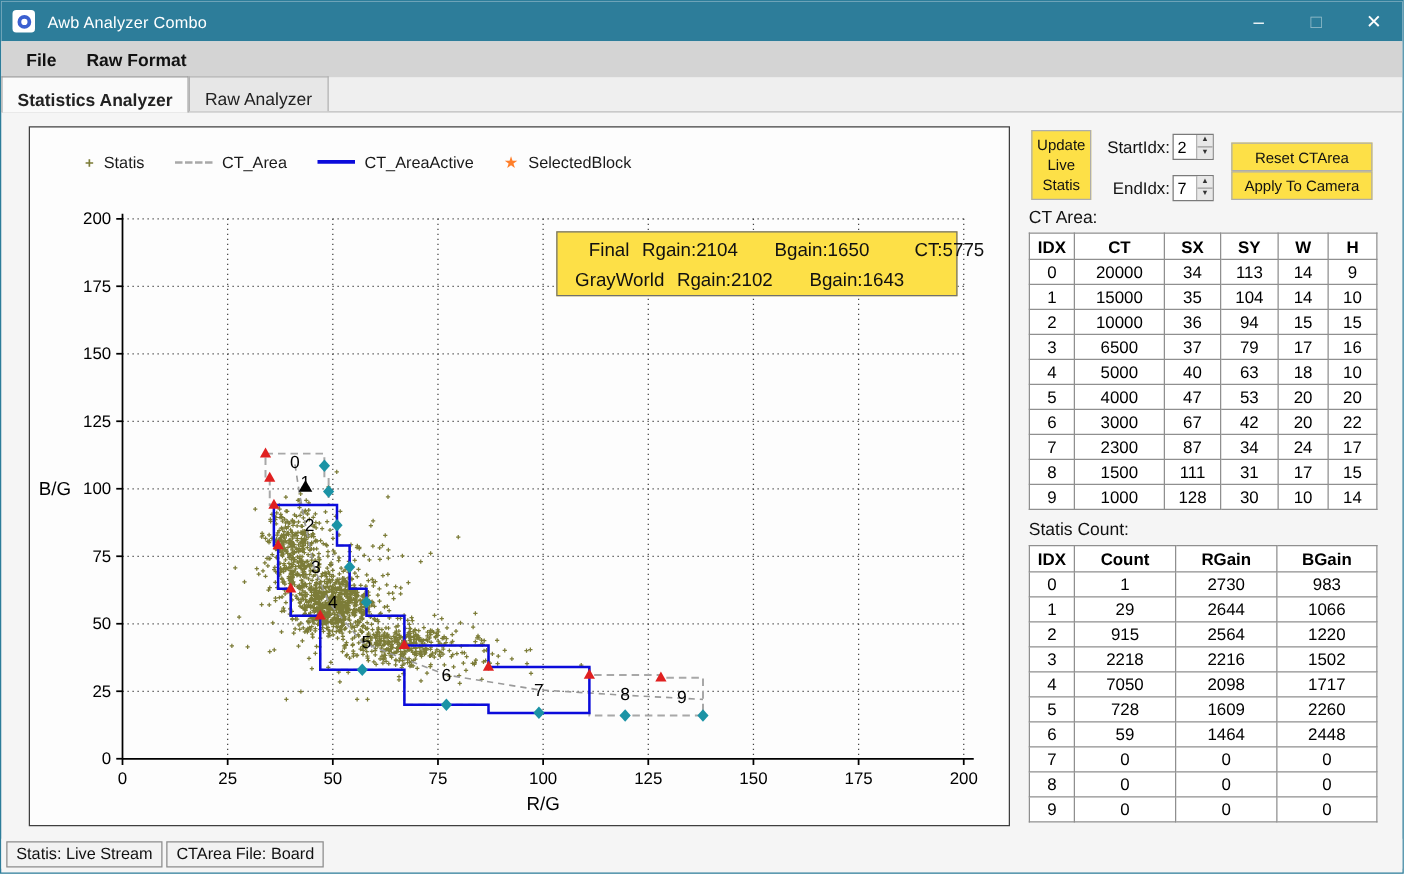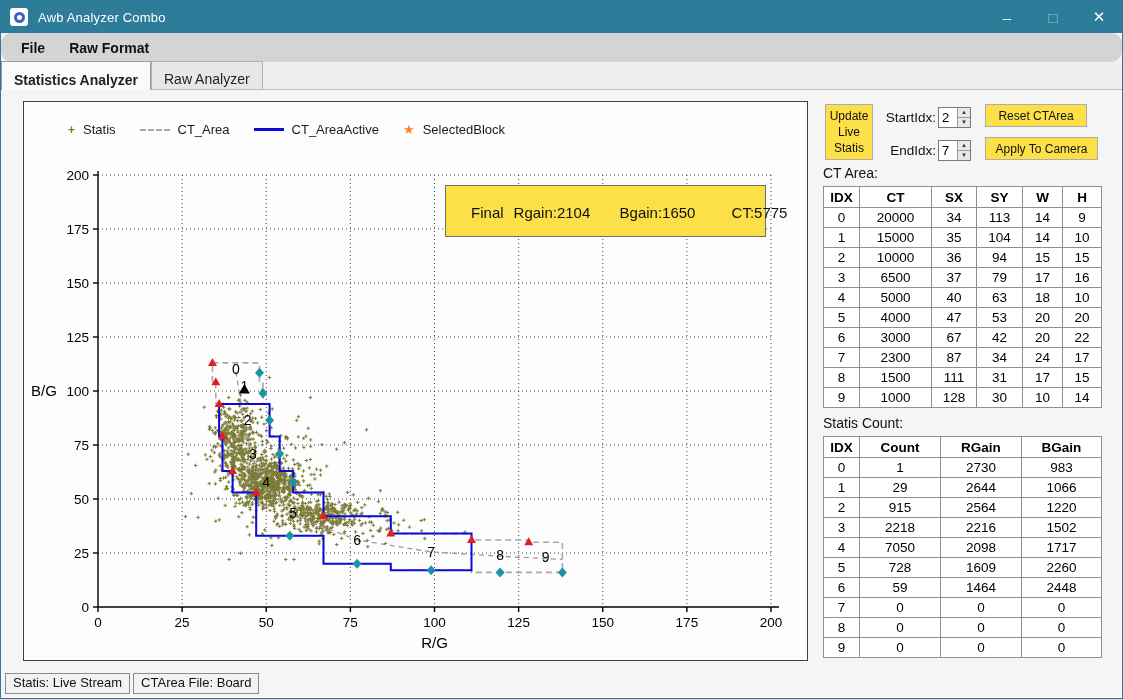--- a/index.html
+++ b/index.html
@@ -12,21 +12,21 @@
   .app-icon { width:18px; height:18px; background:#fff; border-radius:3px; margin:0 10px 0 9px;
               display:flex; align-items:center; justify-content:center; }
   .app-icon .swirl { width:11px; height:11px; border-radius:50%; border:3px solid #3b5fd0; }
   .title-text { font-size:13px; letter-spacing:.2px; }
   .win-btns { margin-left:auto; display:flex; height:100%; }
   .win-btn { width:46px; height:100%; display:flex; align-items:center; justify-content:center;
              font-size:15px; color:#fff; }
   .win-btn.max { color:#9cc2ce; }
 
   
-  .menubar { height:29px; background:#d4d4d4; display:flex; align-items:center; padding-left:8px;border-radius:11px; }
+  .menubar { height:29px; background:#d4d4d4; display:flex; align-items:center; padding-left:8px; }
   .menu-item { font-size:14px; font-weight:600; color:#111; padding:4px 12px; }
 
   
   .tabbar { height:28px; display:flex; align-items:flex-end; background:#efefef; border-bottom:1px solid #bdbdbd; }
   .tab { font-size:14px; padding:12px 12px 5px 12px; border:1px solid #b2b2b2; border-bottom:none;
          background:#e7e7e7; color:#222; height:28px; display:flex; align-items:center; }
   .tab.active { background:#fafafa; font-weight:700; margin-bottom:-1px; height:29px; border-color:#9a9a9a; }
 
   
   .plot-panel { position:absolute; left:22px; top:100px; width:785px; height:560px;
@@ -42,21 +42,21 @@
              border:1px solid #707070; font-size:15px; color:#111; padding:3px 6px 0 0;
              display:flex; flex-direction:column; justify-content:space-around;align-items:center; }
   .ib-row { display:grid; grid-template-columns:96px 106px 112px auto; column-gap:0; line-height:21px; }
   .ib-row .c0 { text-align:right; padding-right:10px; }
 
   
   .right-panel { position:absolute; left:815px; top:100px; width:300px; height:565px; }
   .btn { background:#fde047; border:1px solid #adadad; font-size:12px; color:#111;
          display:flex; align-items:center; justify-content:center; text-align:center; }
   .update-btn { position:absolute; left:9px; top:3px; width:48px; height:56px; line-height:16px; padding:2px; }
-  .reset-btn  { position:absolute; left:169px; top:3px; width:102px; height:23px; }
+  .reset-btn  { position:absolute; left:169px; top:13px; width:113px; height:23px; }
   .apply-btn  { position:absolute; left:169px; top:36px; width:113px; height:23px; }
   .spin-label { position:absolute; font-size:13.5px; color:#111; text-align:right; width:58px; }
   .lbl-start { left:62px; top:9px; } .lbl-end { left:66px; top:42px; width:54px; }
   .spinbox { position:absolute; width:33px; height:21px; background:#fff; border:1px solid #7a7a7a; display:flex; }
   .sp-start { left:122px; top:6px; } .sp-end { left:122px; top:39px; }
   .spin-val { flex:1; font-size:13px; padding:2px 0 0 3px; color:#000; }
   .spin-btns { width:13px; display:flex; flex-direction:column; border-left:1px solid #9a9a9a; }
   .spin-b { flex:1; font-size:6px; line-height:9px; text-align:center; background:#e8e8e8; color:#333; }
   .spin-b + .spin-b { border-top:1px solid #9a9a9a; }
 
@@ -216,20 +216,26 @@
         <span>SelectedBlock</span>
       </div>
     </div>
   <div class="infobox">
       <div class="ib-row">
         <span class="c0">Final</span>
         <span class="c1">Rgain:2104</span>
         <span class="c2">Bgain:1650</span>
         <span class="c3">CT:5775</span>
       </div>
+      <div class="ib-row">
+        <span class="c0">GrayWorld</span>
+        <span class="c1">Rgain:2102</span>
+        <span class="c2">Bgain:1643</span>
+        <span class="c3"></span>
+      </div>
     </div>
 </div>
 
 <div class="right-panel">
   <div class="btn update-btn">Update Live Statis</div>
   <div class="spin-label lbl-start">StartIdx:</div>
   <div class="spinbox sp-start">
     <div class="spin-val">2</div>
     <div class="spin-btns">
       <div class="spin-b">▲</div>

